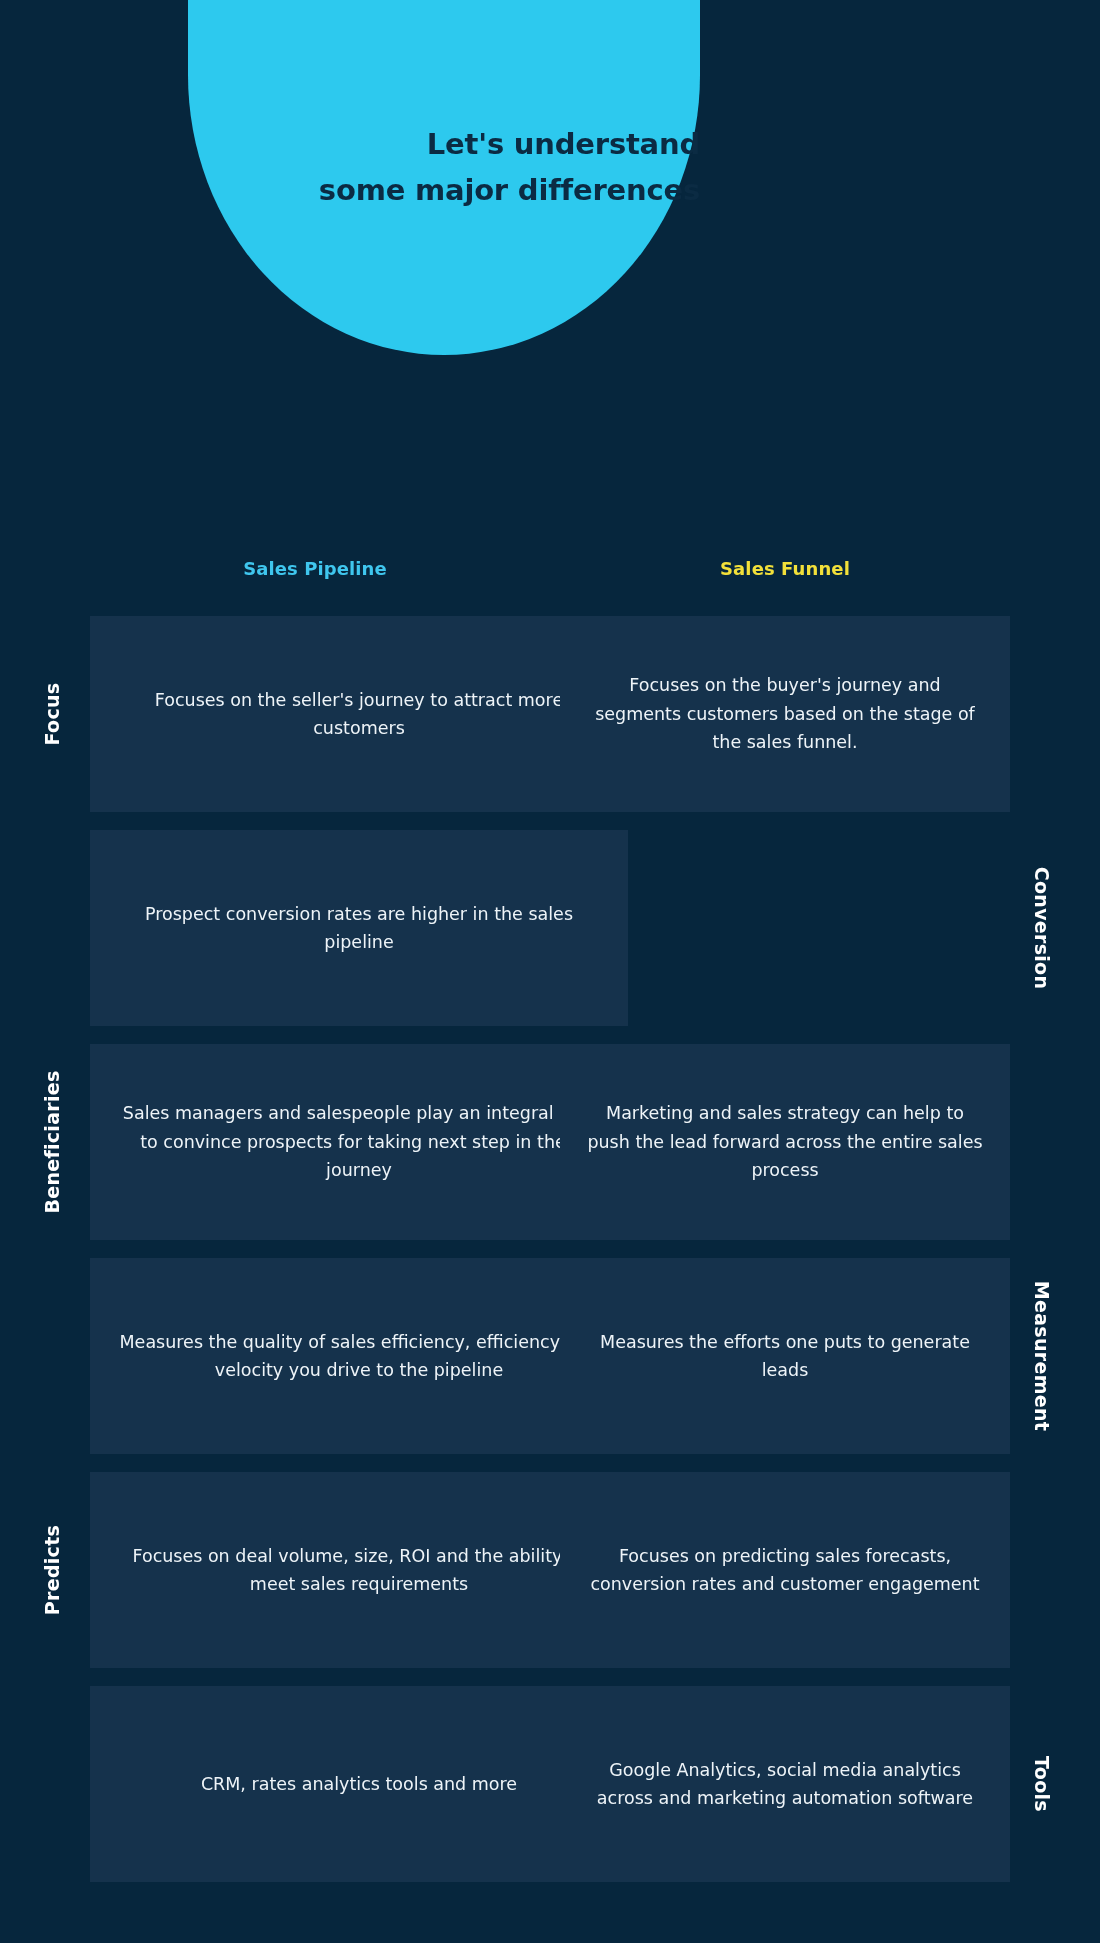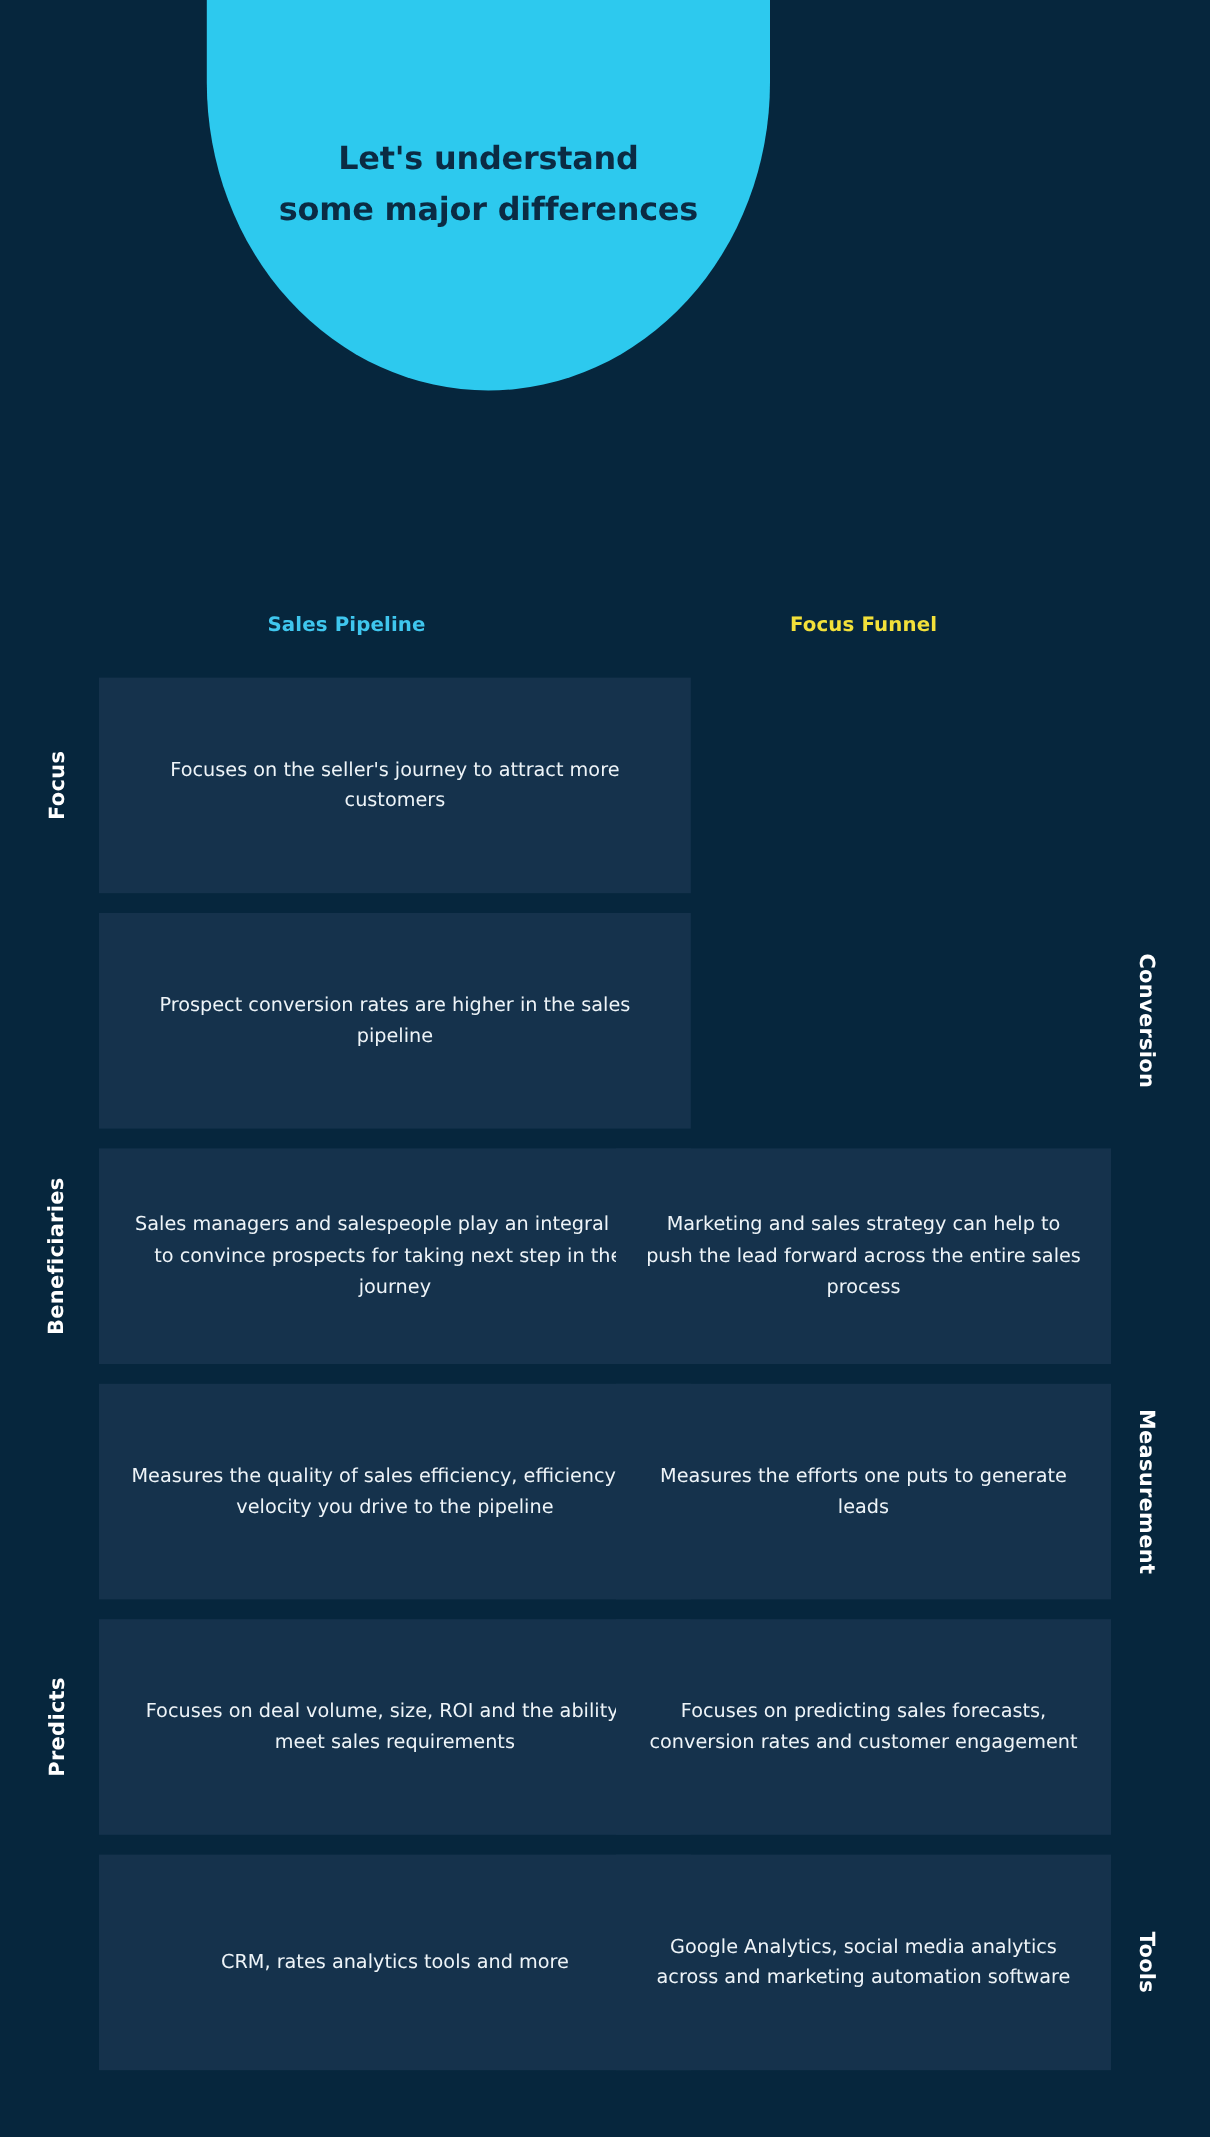--- a/index.html
+++ b/index.html
@@ -24,21 +24,21 @@
     position:absolute;
     left:188px; top:122px;
     width:512px;
     text-align:center;
     color:#0b2b43;
     font-size:29px;
     font-weight:bold;
     line-height:1.58;
     letter-spacing:-0.2px;
   }
-  .hero-title .tline { display:block; }
+  .hero-title .tline { display:block;text-align:right; }
 
   
   .col-headers { position:absolute; left:0; top:558px; width:1100px; height:36px; }
   .col-head {
     position:absolute;
     font-size:18px;
     font-weight:bold;
     letter-spacing:0.1px;
   }
   .col-head.left  { left:90px;  width:450px; text-align:center; color:#3fc6ee; }
@@ -99,31 +99,34 @@
 
   <div class="hero-shape"></div>
 
   <div class="hero-title">
     <span class="tline">Let's understand</span>
     <span class="tline">some major differences</span>
   </div>
 
   <div class="col-headers">
     <div class="col-head left">Sales Pipeline</div>
-    <div class="col-head right">Focus Funnel</div>
+    <div class="col-head right">Sales Funnel</div>
   </div>
 
   <div class="rows">
 
     <div class="row">
       <div class="side-label on-left">
         <span>Focus</span>
       </div>
       <div class="card left">
         <p>Focuses on the seller's journey to attract more customers</p>
+      </div>
+      <div class="card right">
+        <p>Focuses on the buyer's journey and segments customers based on the stage of the sales funnel.</p>
       </div>
     </div>
 
     <div class="row">
       <div class="side-label on-right">
         <span>Conversion</span>
       </div>
       <div class="card left">
         <p>Prospect conversion rates are higher in the sales pipeline</p>
       </div>

